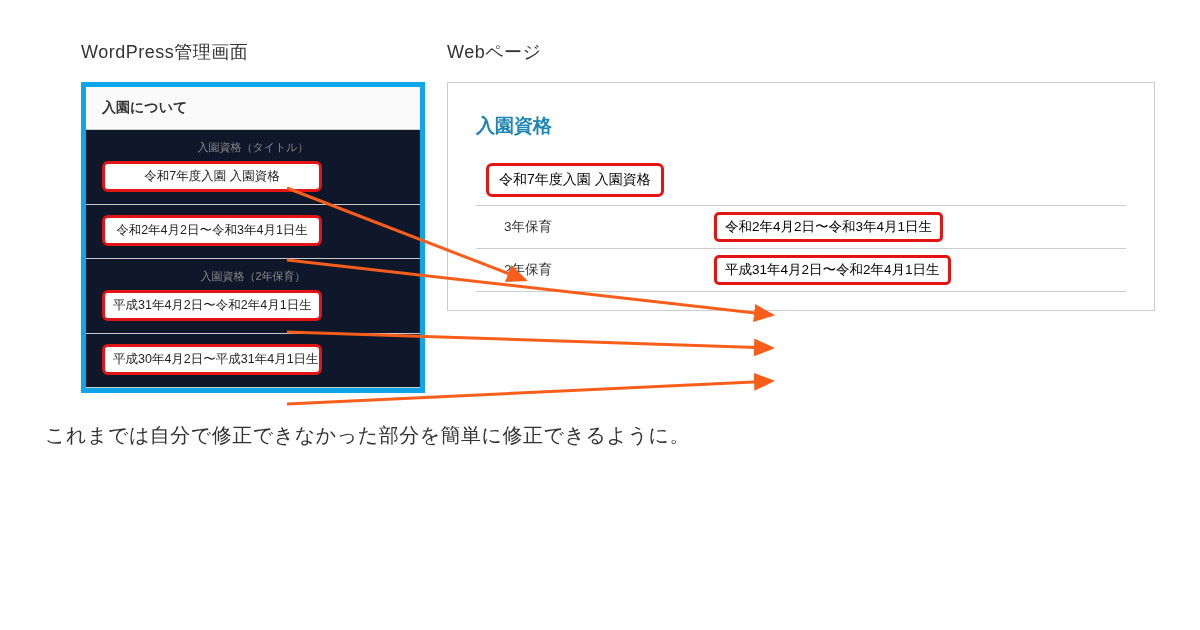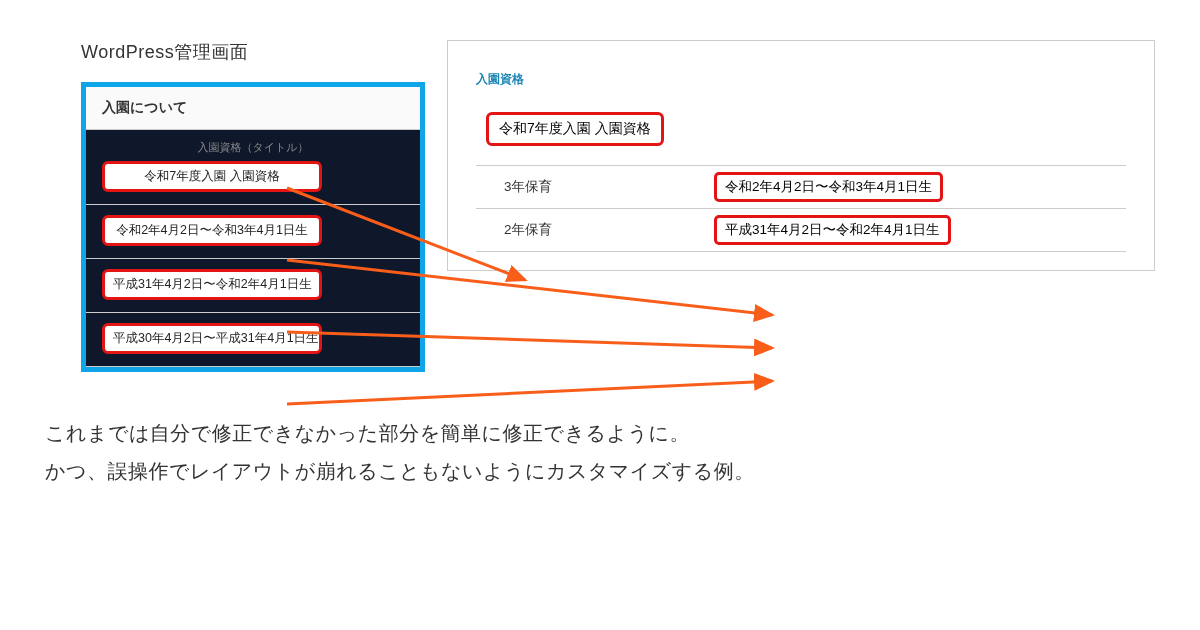--- a/index.html
+++ b/index.html
@@ -78,37 +78,36 @@
       color: #fff;
       font-size: 19px;
       font-weight: 700;
       letter-spacing: 1px;
     }
     .web-body {
       padding: 30px 28px 18px 28px;
     }
     .web-section-heading {
       color: #1e86b5;
-      font-size: 12px;
+      font-size: 19px;
       font-weight: 700;
       margin-bottom: 24px;
     }
     .web-row-title {
       border: 3px solid #e31414;
       border-radius: 6px;
       padding: 5px 10px;
       display: inline-block;
       font-size: 14px;
       margin-left: 10px;
       margin-bottom: 8px;
     }
     .web-table {
       width: 100%;
       border-collapse: collapse;
-      margin-top: 11px;
     }
     .web-table td {
       border-top: 1px solid #ccc;
       border-bottom: 1px solid #ccc;
       padding: 6px 8px;
       font-size: 13.5px;
       vertical-align: middle;
     }
     .web-table td.lbl {
       width: 230px;
@@ -120,21 +119,21 @@
     }
     .web-cell-box {
       border: 3px solid #e31414;
       border-radius: 5px;
       padding: 3px 8px;
       display: inline-block;
       white-space: nowrap;
     }
     
     .caption {
-      margin-top: 42px;
+      margin-top: 23px;
       font-size: 20px;
       line-height: 1.9;
       color: #333;
       letter-spacing: 0.5px;
     }
     
     .arrows {
       position: absolute;
       left: 0;
       top: 0;
@@ -154,30 +153,32 @@
       <div class="admin-field">
         <div class="admin-field-label">入園資格（タイトル）</div>
         <div class="admin-field-input">令和7年度入園 入園資格</div>
       </div>
 
       <div class="admin-field">
         <div class="admin-field-input">令和2年4月2日〜令和3年4月1日生</div>
       </div>
 
       <div class="admin-field">
+        <div class="admin-field-label">入園資格（2年保育）</div>
         <div class="admin-field-input">平成31年4月2日〜令和2年4月1日生</div>
       </div>
 
       <div class="admin-field">
         <div class="admin-field-input">平成30年4月2日〜平成31年4月1日生</div>
       </div>
     </div>
   </div>
 
   <div class="web-col">
+    <div class="panel-label">Webページ</div>
     <div class="web-panel">
       <div class="web-body">
         <div class="web-section-heading">入園資格</div>
 
         <div class="web-row-title">令和7年度入園 入園資格</div>
 
         <table class="web-table">
           <tbody>
               <tr>
             <td class="lbl">3年保育</td>
@@ -205,14 +206,13 @@
     <line x1="242" y1="220" x2="727" y2="275" stroke="#f85e1a" stroke-width="3" marker-end="url(#ah)"></line>
 
     <line x1="242" y1="292" x2="727" y2="308" stroke="#f85e1a" stroke-width="3" marker-end="url(#ah)"></line>
 
     <line x1="242" y1="364" x2="727" y2="341" stroke="#f85e1a" stroke-width="3" marker-end="url(#ah)"></line>
   </svg>
 </div>
 
 <div class="caption">
   <div>これまでは自分で修正できなかった部分を簡単に修正できるように。</div>
-  <div>かつ、誤操作でレイアウトが崩れることもないようにカスタマイズする例。</div>
 </div>
 
 </body></html>

